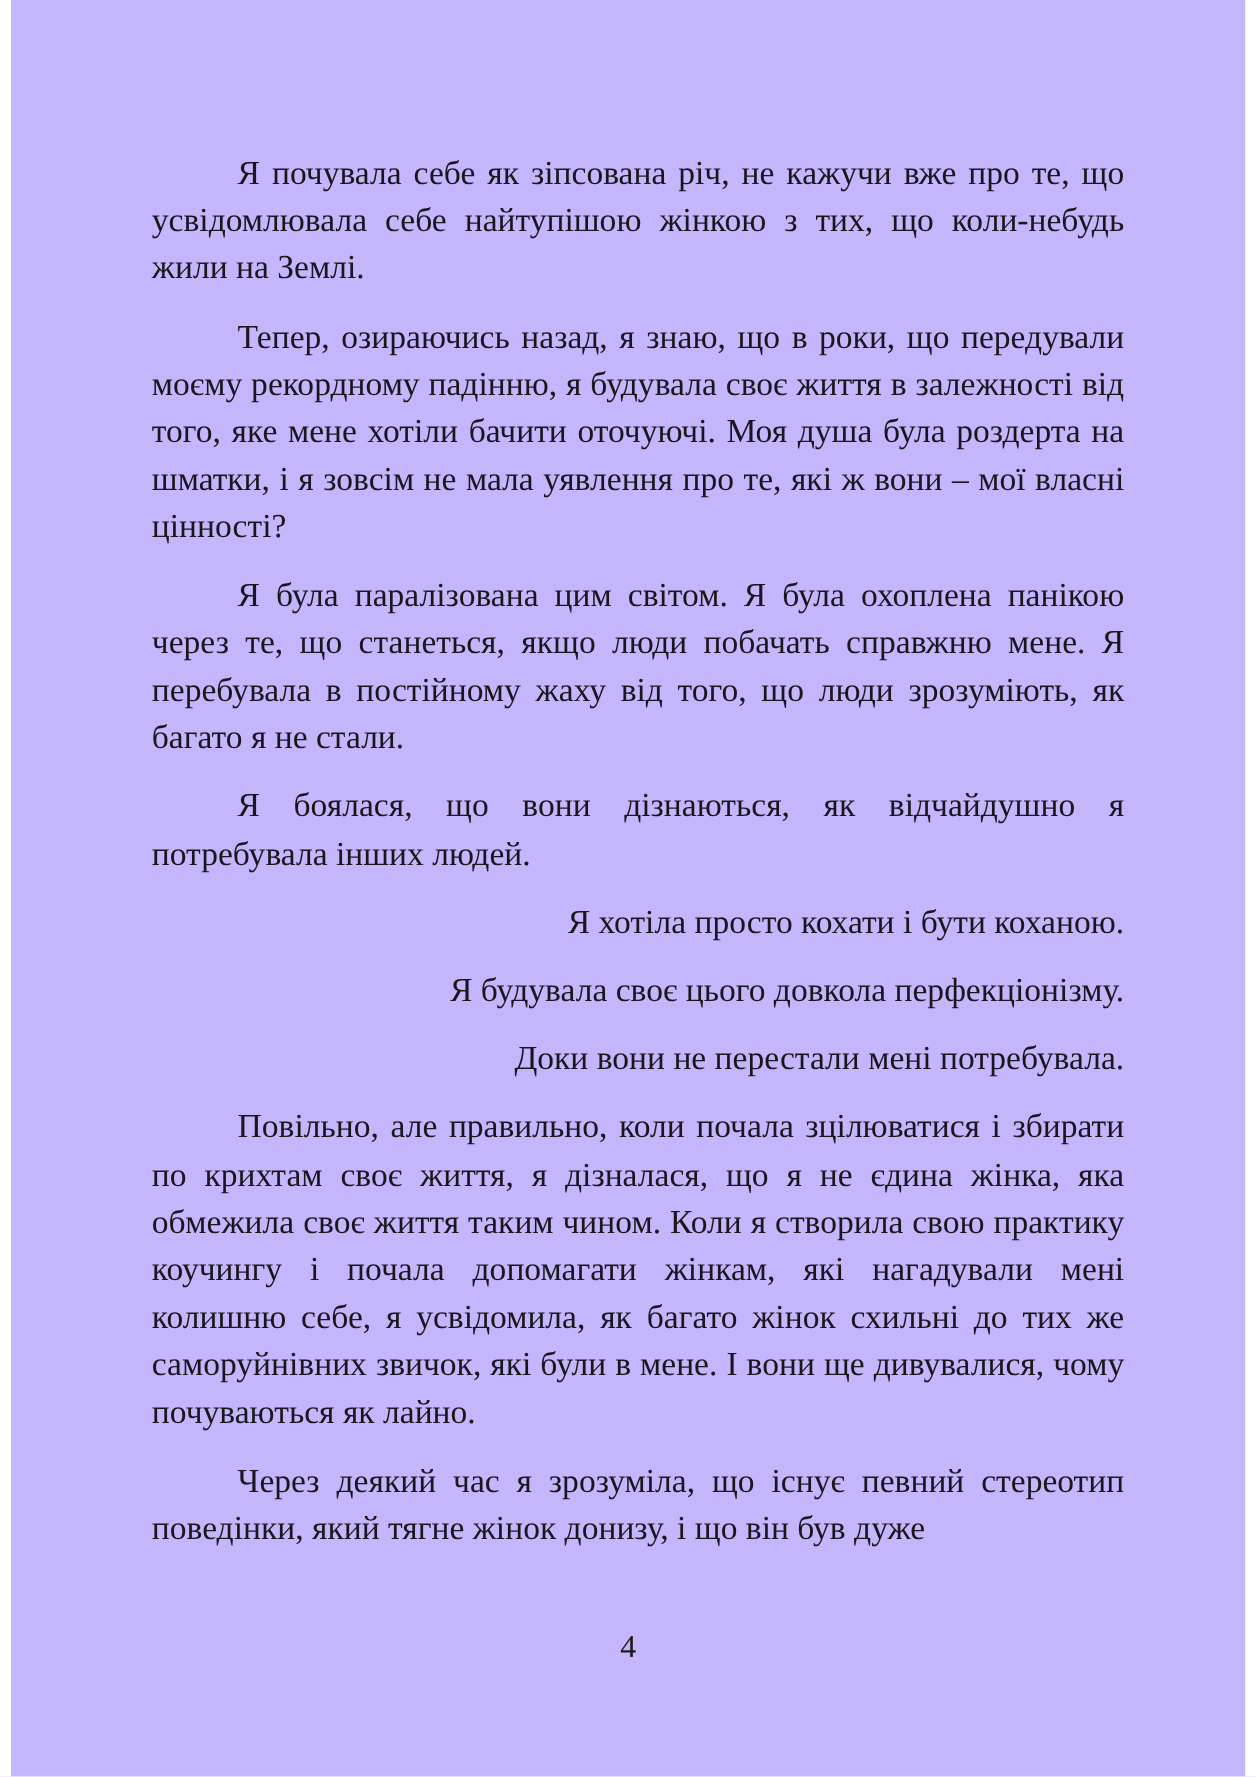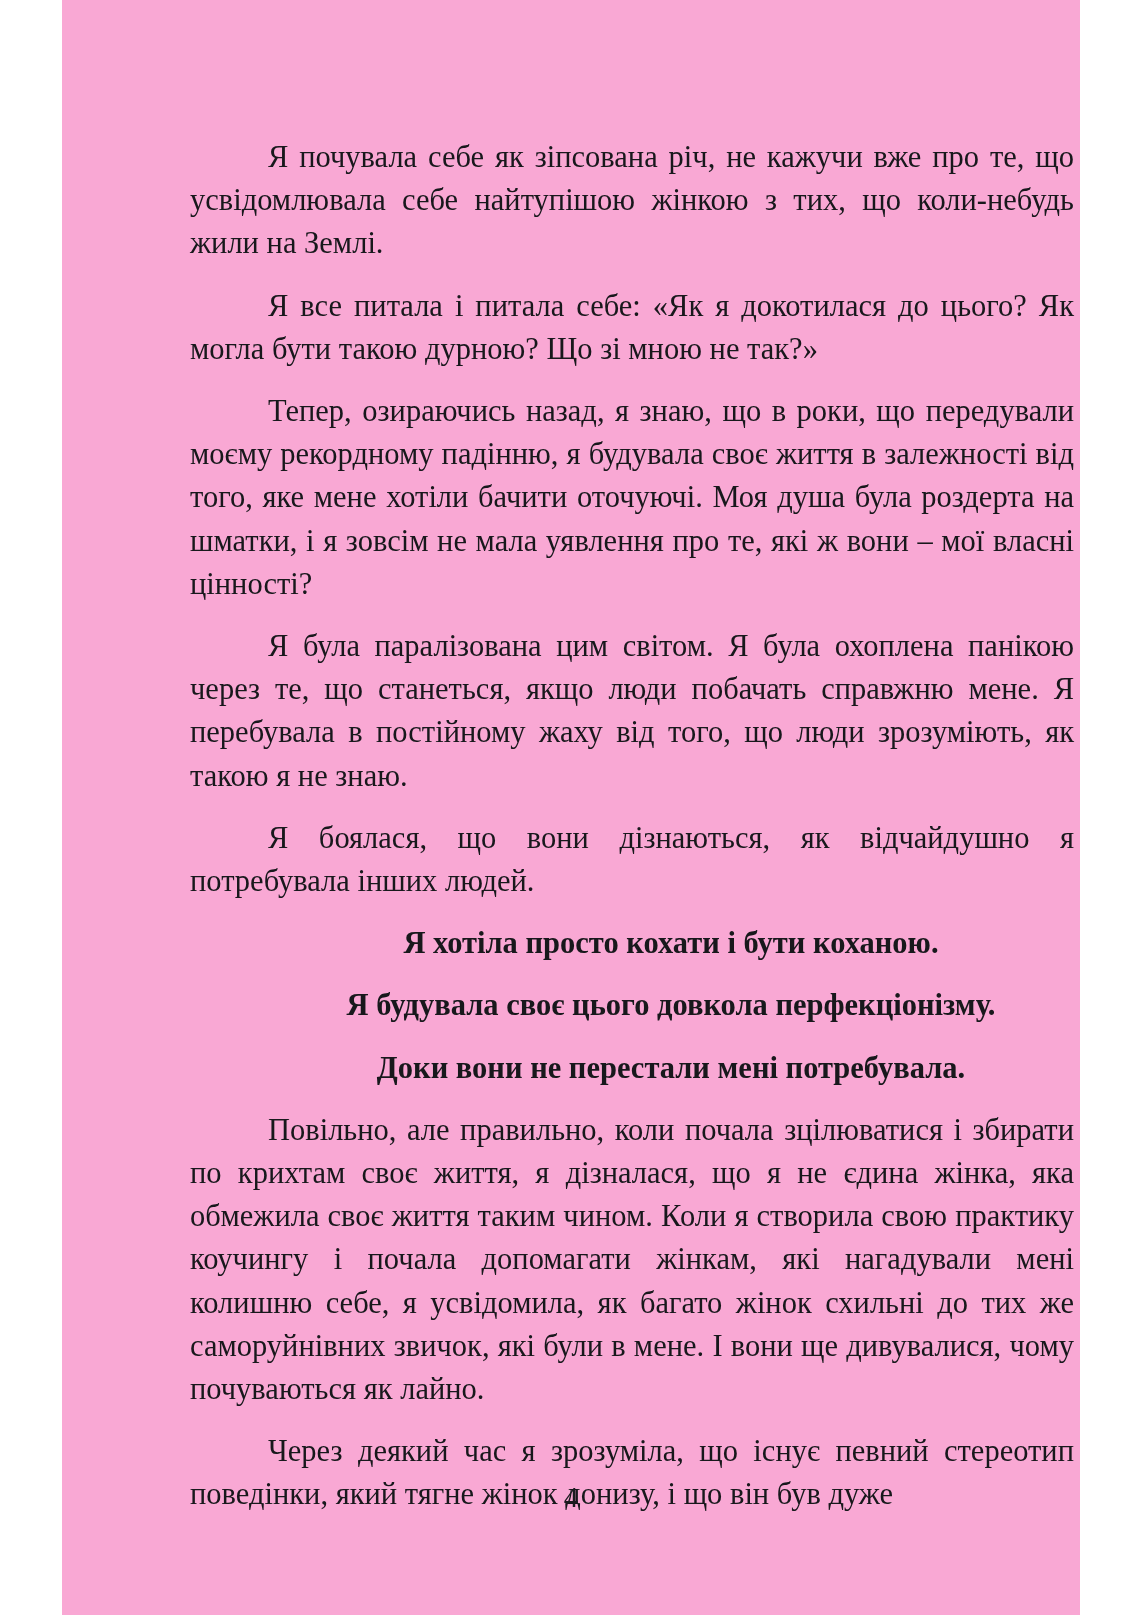--- a/index.html
+++ b/index.html
@@ -3,23 +3,23 @@
 <meta charset="utf-8">
 <title>Book page 4</title>
 <style>
   html, body {
     margin: 0;
     padding: 0;
     background: #ffffff;
   }
   .page {
     position: relative;
-    width: 1018px;
+    width: 1122px;
     height: 1615px;
-    background: #f9a8d4;
+    background: #c4b5fd;
     margin: 0 auto;
     overflow: hidden;
     box-sizing: border-box;
   }
   .text-block {
     position: absolute;
     left: 128px;
     top: 136px;
     width: 884px;
   }
@@ -35,45 +35,43 @@
     text-indent: 78px;
     hyphens: manual;
     -webkit-hyphens: manual;
     word-spacing: 0px;
   }
   .para + .para {
     margin-top: 19px;
   }
   
   .para.short {
-    text-align: center;
-    font-weight: bold;
+    text-align: right;
   }
   .page-number {
     position: absolute;
     left: 0;
     right: 0;
     top: 1483px;
     text-align: center;
     font-family: "Liberation Serif", "DejaVu Serif", serif;
     font-size: 29px;
     color: #1b1b1f;
     line-height: 1;
   }
 </style>
 </head>
 <body>
 
 <div class="page">
 
   <div class="text-block">
     <p class="para">Я почувала себе як зіпсована річ, не кажучи вже про те, що усвідомлювала себе найтупішою жінкою з тих, що коли-небудь жили на Землі.</p>
-    <p class="para">Я все питала і питала себе: «Як я докотилася до цього? Як могла бути такою дурною? Що зі мною не так?»</p>
     <p class="para">Тепер, озираючись назад, я знаю, що в роки, що передували моєму рекордному падінню, я будувала своє життя в залежності від того, яке мене хотіли бачити оточуючі. Моя душа була роздерта на шматки, і я зовсім не мала уявлення про те, які ж вони – мої власні цінності?</p>
-    <p class="para">Я була паралізована цим світом. Я була охоплена панікою через те, що станеться, якщо люди побачать справжню мене. Я перебувала в постійному жаху від того, що люди зрозуміють, як такою я не знаю.</p>
+    <p class="para">Я була паралізована цим світом. Я була охоплена панікою через те, що станеться, якщо люди побачать справжню мене. Я перебувала в постійному жаху від того, що люди зрозуміють, як багато я не стали.</p>
     <p class="para">Я боялася, що вони дізнаються, як відчайдушно я потребувала інших людей.</p>
     <p class="para short">Я хотіла просто кохати і бути коханою.</p>
     <p class="para short">Я будувала своє цього довкола перфекціонізму.</p>
     <p class="para short">Доки вони не перестали мені потребувала.</p>
     <p class="para">Повільно, але правильно, коли почала зцілюватися і збирати по крихтам своє життя, я дізналася, що я не єдина жінка, яка обмежила своє життя таким чином. Коли я створила свою практику коучингу і почала допомагати жінкам, які нагадували мені колишню себе, я усвідомила, як багато жінок схильні до тих же саморуйнівних звичок, які були в мене. І вони ще дивувалися, чому почуваються як лайно.</p>
     <p class="para">Через деякий час я зрозуміла, що існує певний стереотип поведінки, який тягне жінок донизу, і що він був дуже</p>
   </div>
 
   <div class="page-number">4</div>
 

